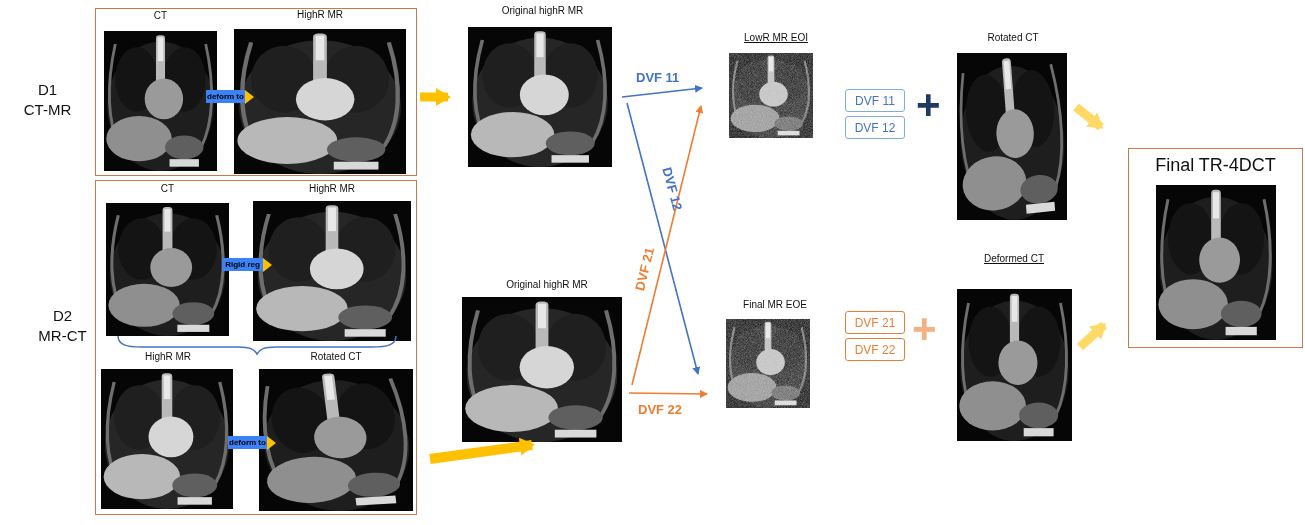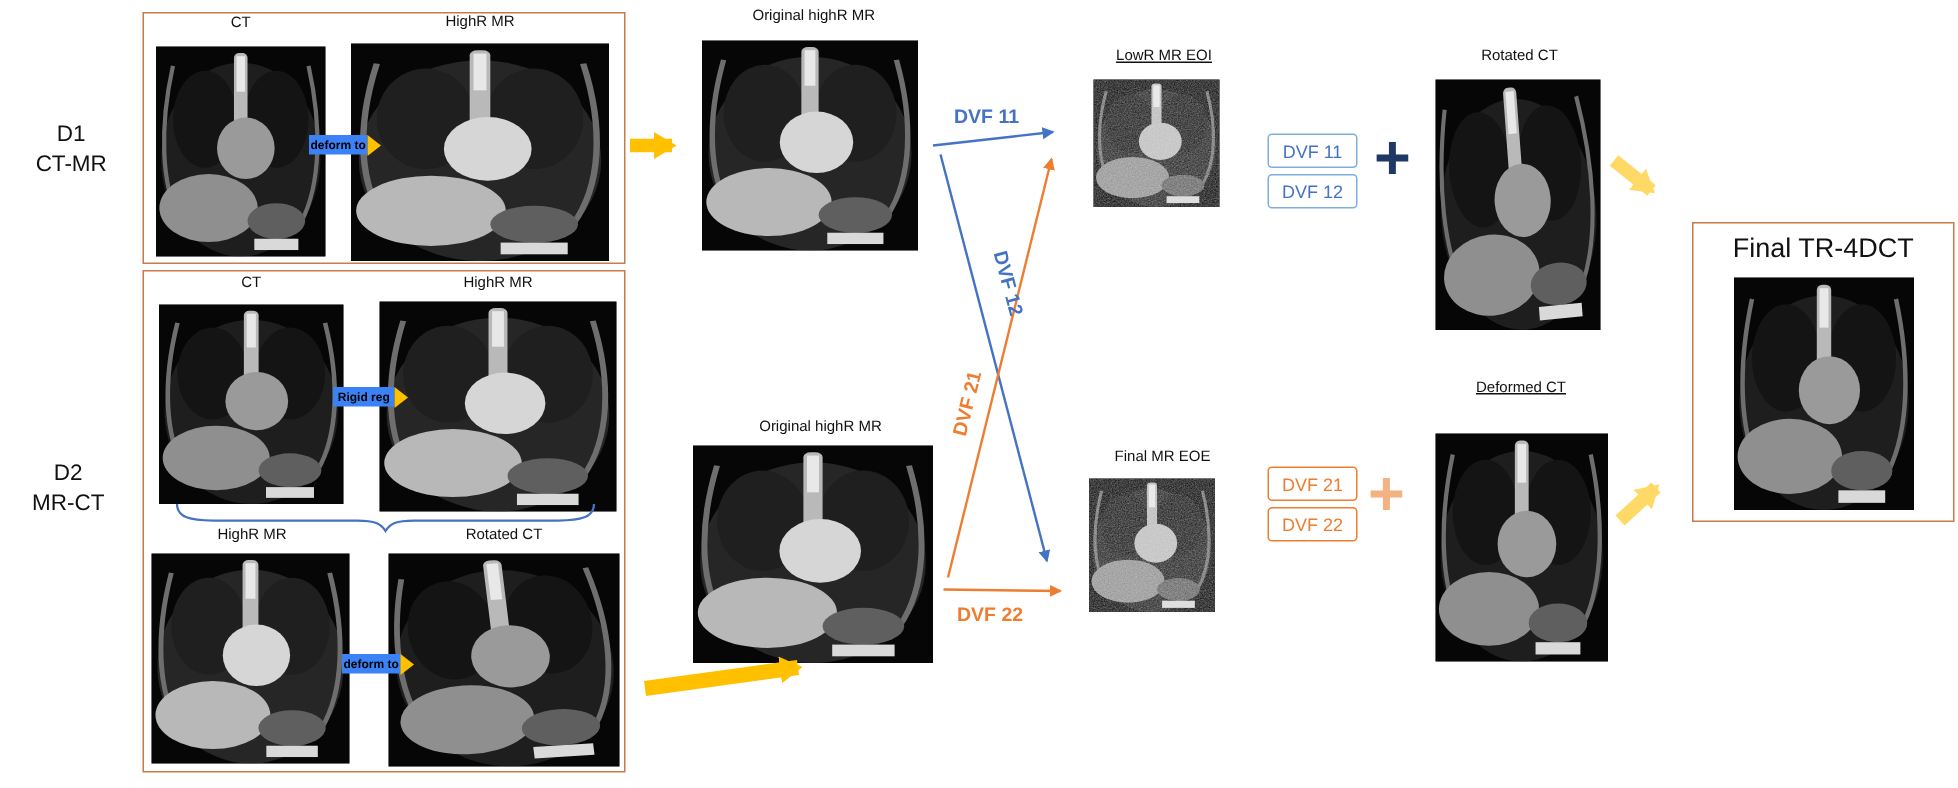--- a/index.html
+++ b/index.html
@@ -63,21 +63,21 @@
     <text class="ov-text" x="636" y="82" fill="#4472C4">DVF 11</text>
     <text class="ov-text" transform="translate(668,190) rotate(75)" text-anchor="middle" fill="#4472C4">DVF 12</text>
     <text class="ov-text" transform="translate(649,270) rotate(-76)" text-anchor="middle" fill="#ED7D31">DVF 21</text>
     <text class="ov-text" x="638" y="414" fill="#ED7D31">DVF 22</text>
   </svg>
 
   <div class="lbl big-lbl" style="left:5px; top:80px; width:85px;">
     <div>D1</div>
     <div>CT-MR</div>
   </div>
-  <div class="lbl big-lbl" style="left:3px; top:306px; width:85px;">
+  <div class="lbl big-lbl" style="left:20px; top:306px; width:85px;">
     <div>D2</div>
     <div>MR-CT</div>
   </div>
 
   <div class="obox" style="left:95px; top:8px; width:322px; height:168px;">
     <div class="lbl" style="left:8px; top:1px; width:113px;">CT</div>
     <div class="lbl" style="left:138px; top:0px; width:172px;">HighR MR</div>
     <div class="scan" style="left:8px; top:22px; width:113px; height:140px;">
         <svg viewBox="0 0 100 130" preserveAspectRatio="none" width="100%" height="100%" style="display:block">
           <rect width="100" height="130" fill="#060606"></rect>

